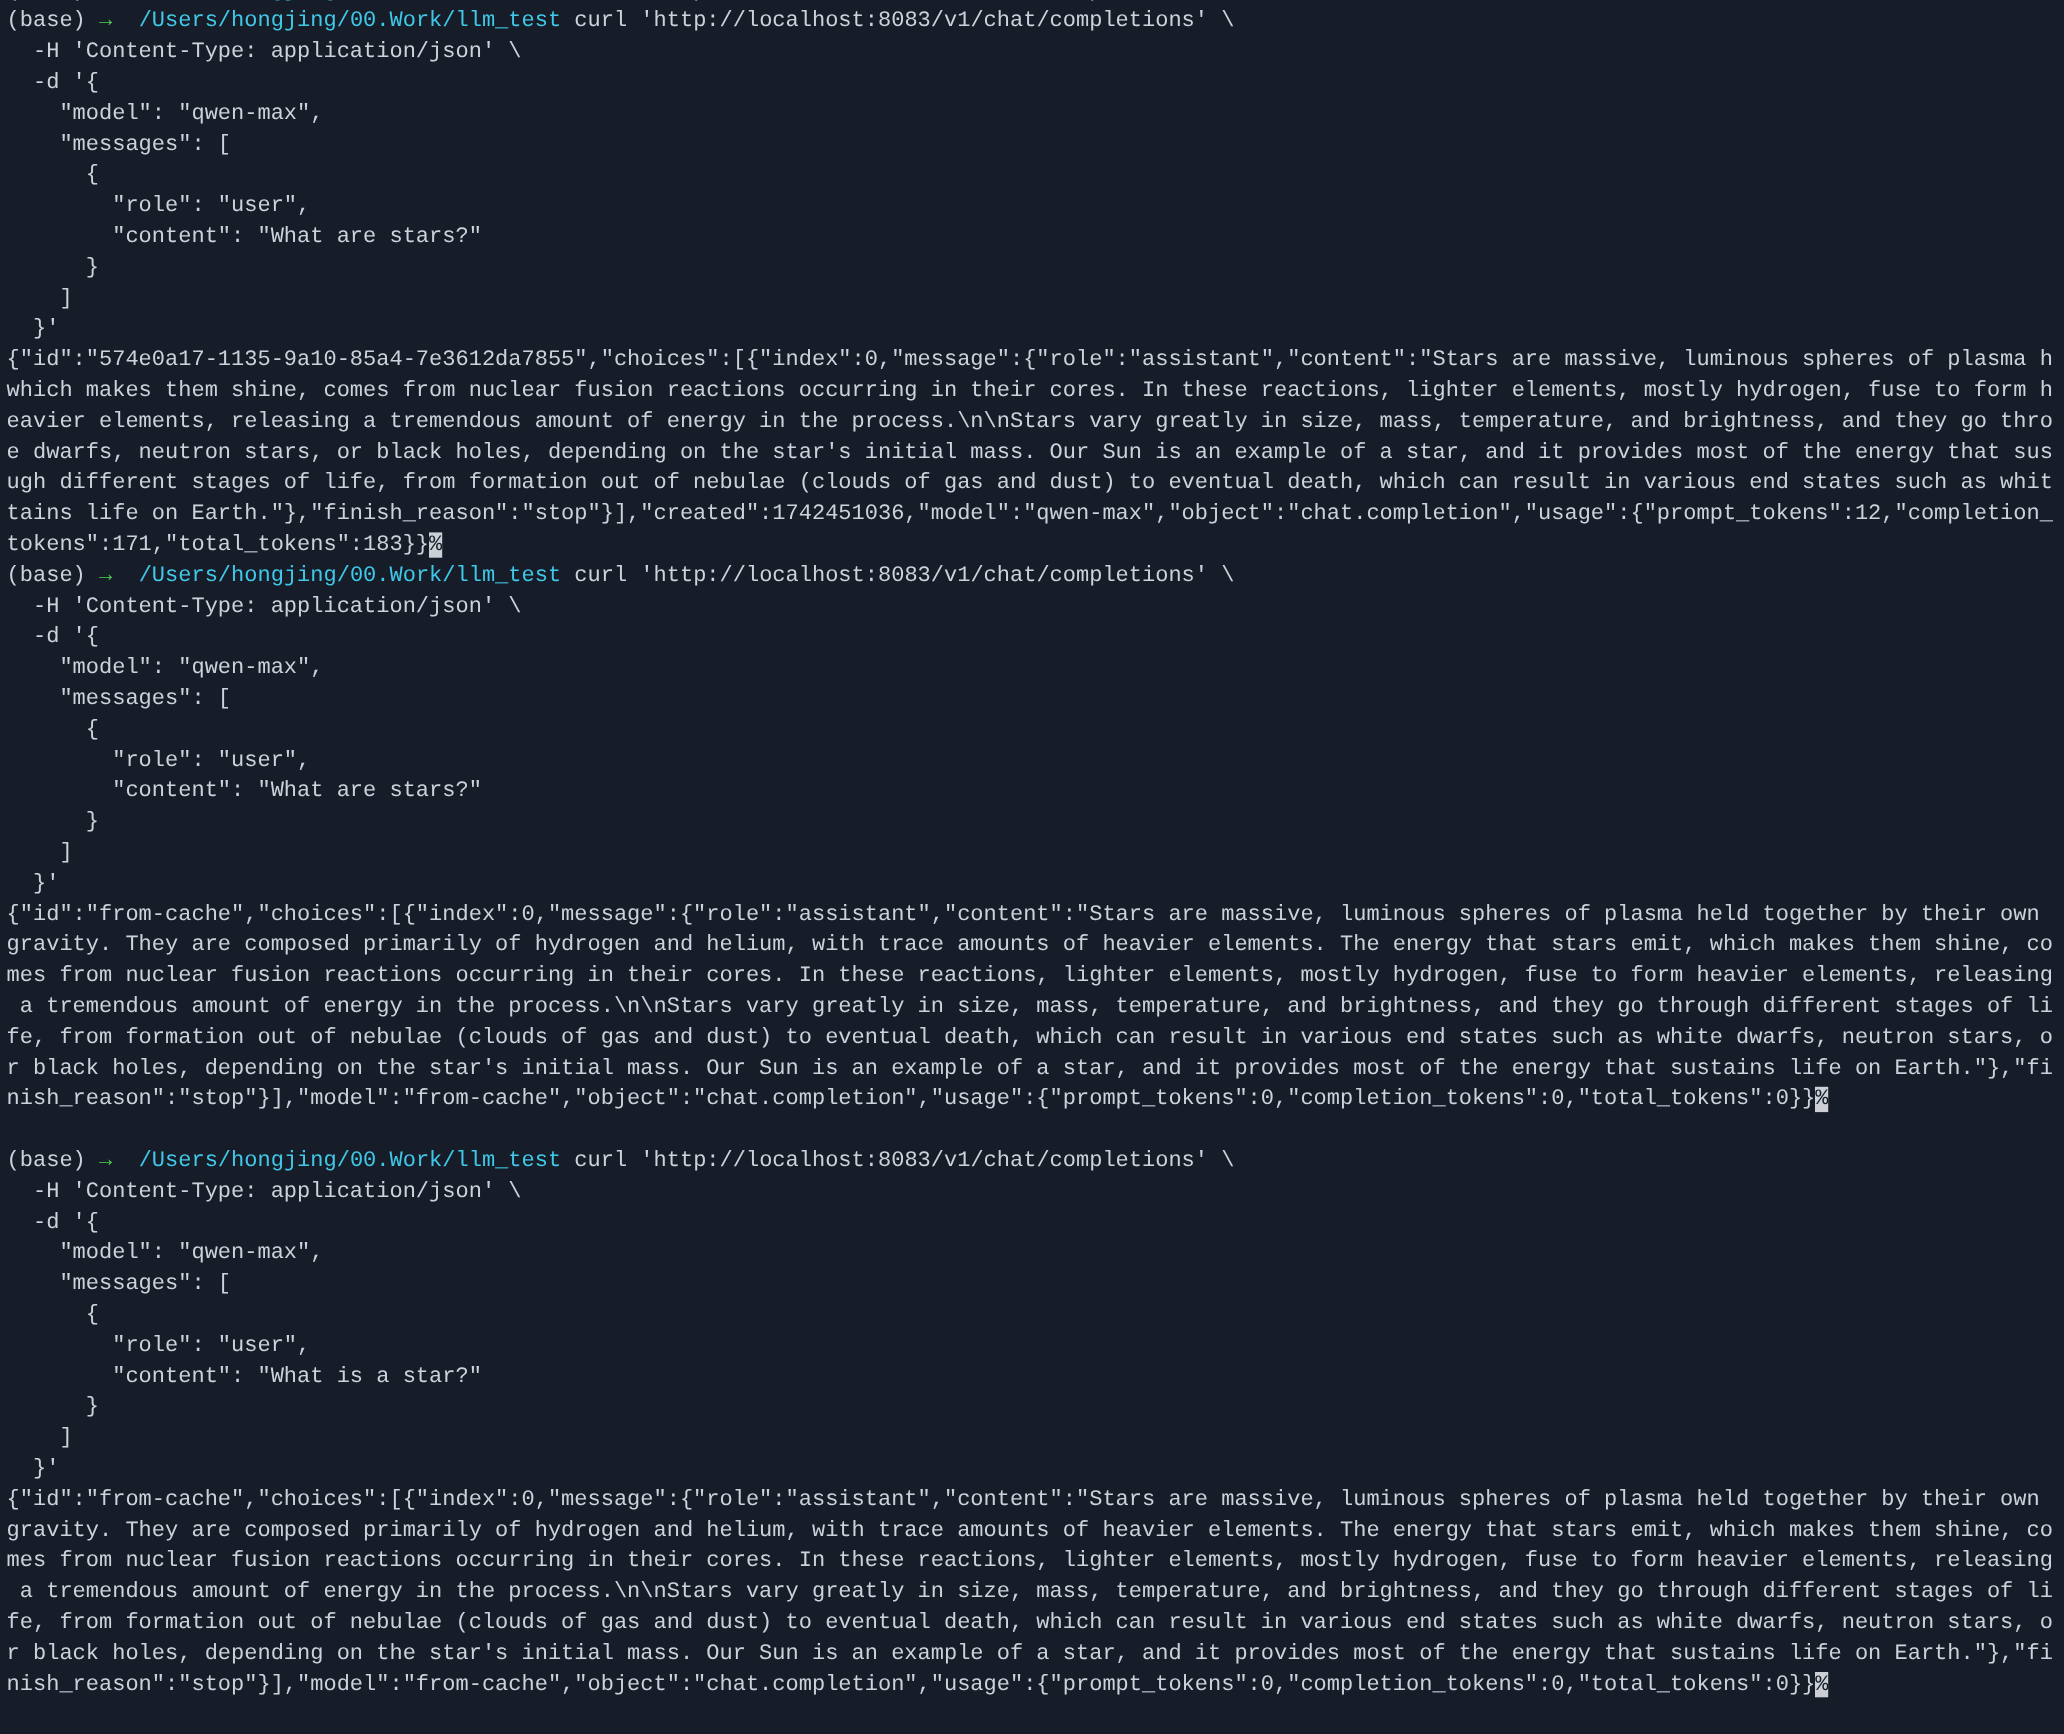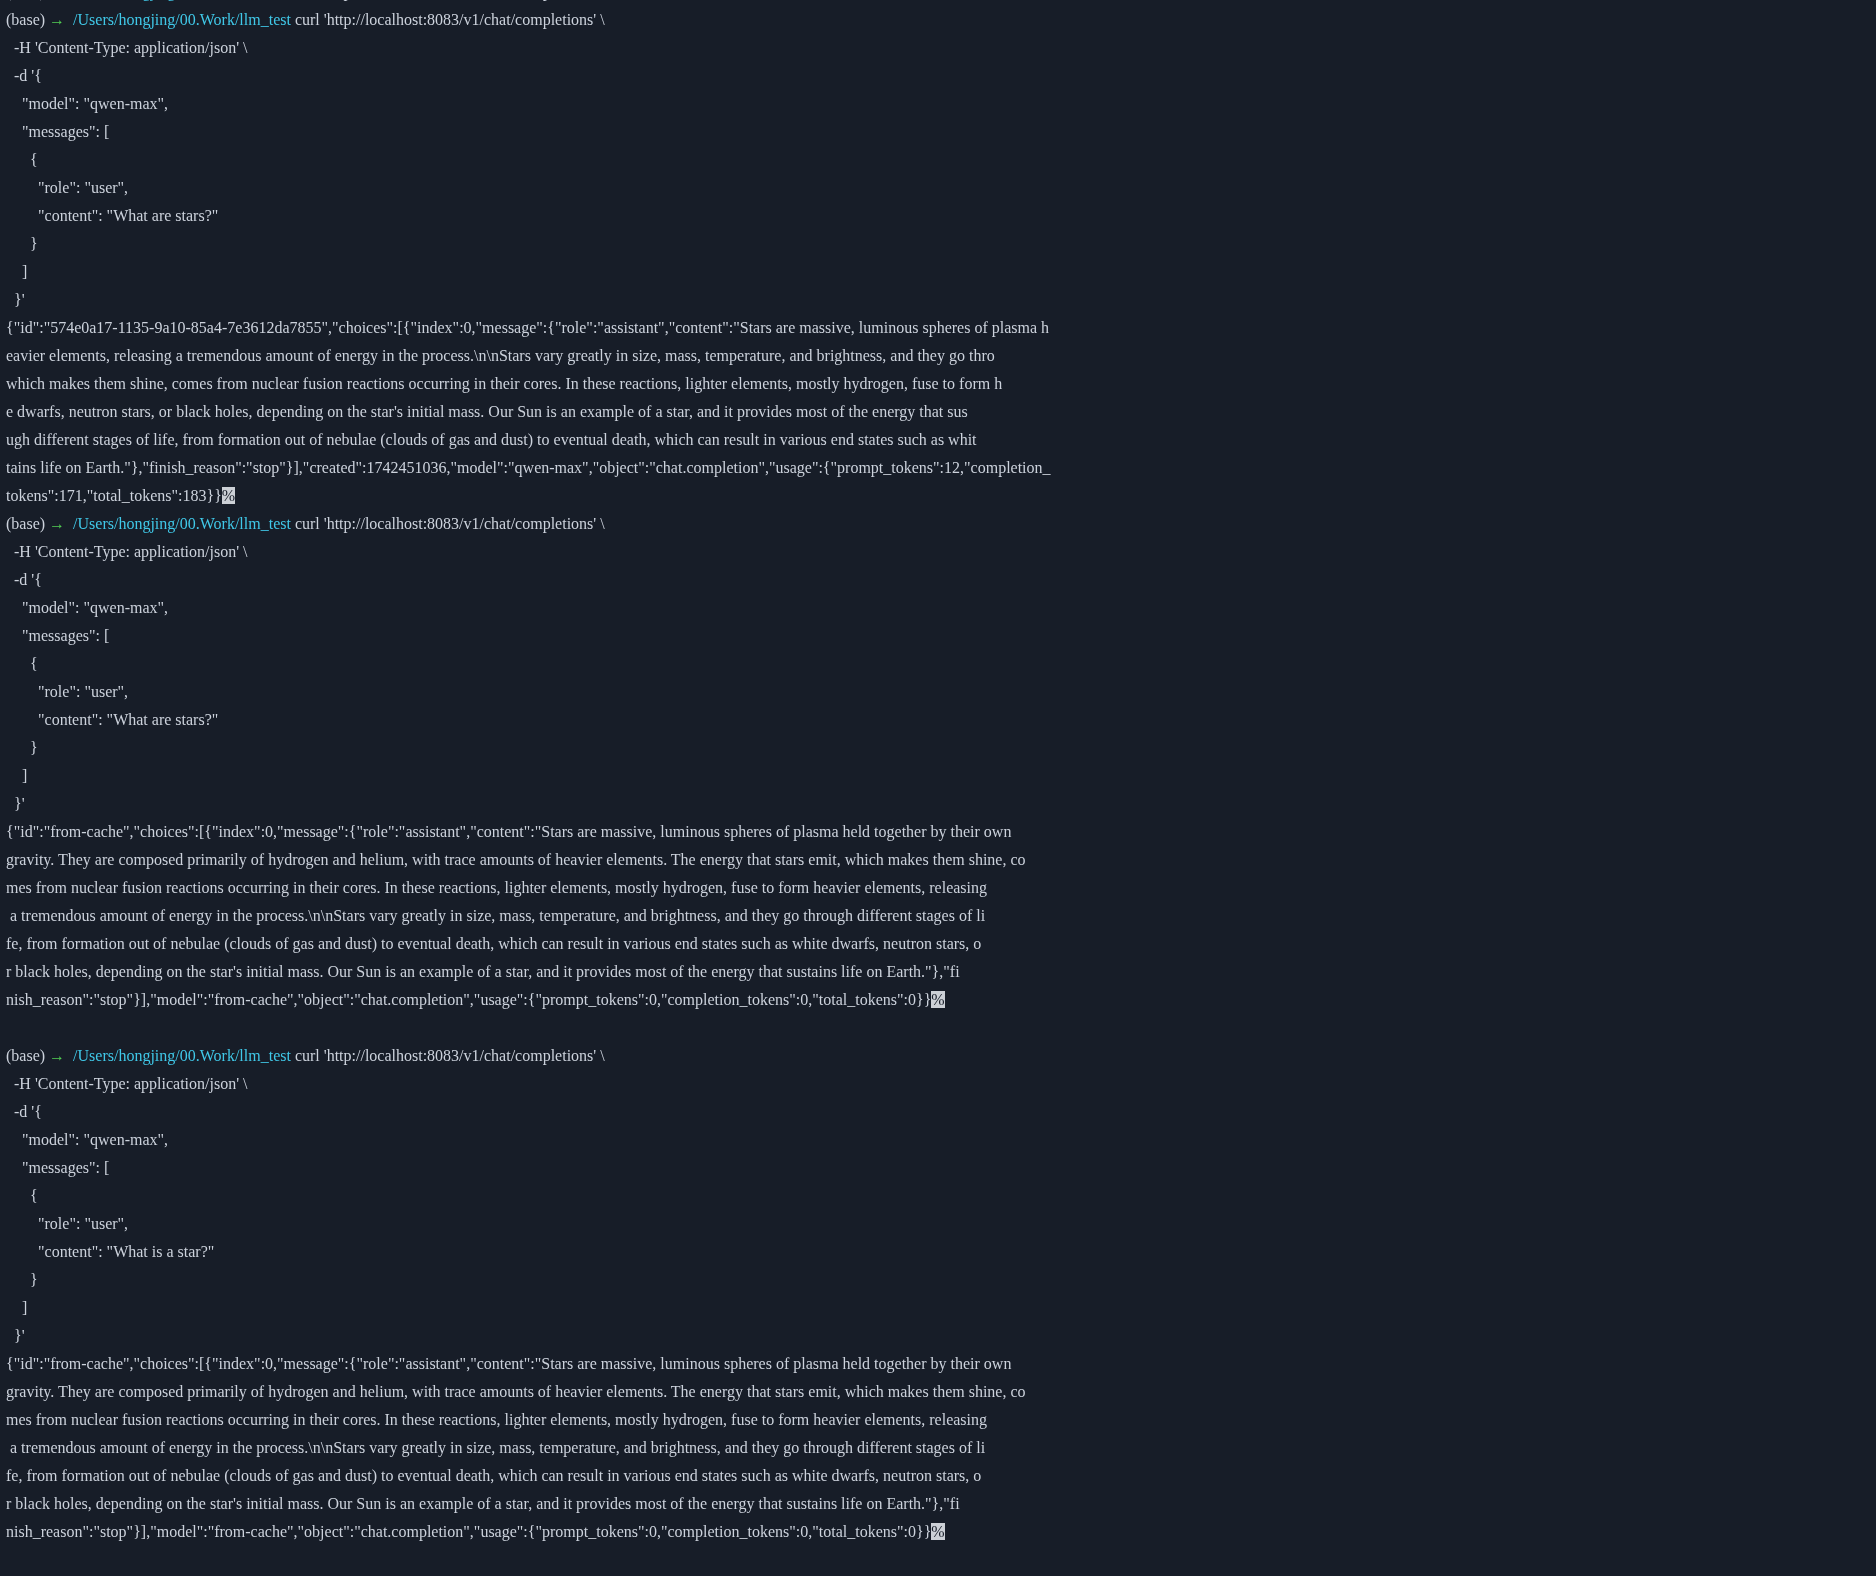--- a/index.html
+++ b/index.html
@@ -10,22 +10,22 @@
     --inv-bg:#ccd0d6;
     --inv-fg:#171d28;
   }
   html,body{margin:0;padding:0;}
   body{
     width:1876px;height:1576px;
     background:var(--bg);
     overflow:hidden;
   }
   .terminal{
-    font-family:Liberation Serif, serif;
-    font-size:16px;
+    font-family:Liberation Mono, monospace;
+    font-size:20px;
     line-height:28px;
     padding-left:6px;
     padding-top:0;
   }
   .line{
     height:28px;
     white-space:pre;
   }
   .clipped-outer{
     height:6px;
@@ -50,22 +50,22 @@
     <div class="line"><span class="seg-fg">  -d '{</span></div>
     <div class="line"><span class="seg-fg">    "model": "qwen-max",</span></div>
     <div class="line"><span class="seg-fg">    "messages": [</span></div>
     <div class="line"><span class="seg-fg">      {</span></div>
     <div class="line"><span class="seg-fg">        "role": "user",</span></div>
     <div class="line"><span class="seg-fg">        "content": "What are stars?"</span></div>
     <div class="line"><span class="seg-fg">      }</span></div>
     <div class="line"><span class="seg-fg">    ]</span></div>
     <div class="line"><span class="seg-fg">  }'</span></div>
     <div class="line"><span class="seg-fg">{"id":"574e0a17-1135-9a10-85a4-7e3612da7855","choices":[{"index":0,"message":{"role":"assistant","content":"Stars are massive, luminous spheres of plasma h</span></div>
+    <div class="line"><span class="seg-fg">which makes them shine, comes from nuclear fusion reactions occurring in their cores. In these reactions, lighter elements, mostly hydrogen, fuse to form h</span></div>
     <div class="line"><span class="seg-fg">eavier elements, releasing a tremendous amount of energy in the process.\n\nStars vary greatly in size, mass, temperature, and brightness, and they go thro</span></div>
-    <div class="line"><span class="seg-fg">which makes them shine, comes from nuclear fusion reactions occurring in their cores. In these reactions, lighter elements, mostly hydrogen, fuse to form h</span></div>
     <div class="line"><span class="seg-fg">e dwarfs, neutron stars, or black holes, depending on the star's initial mass. Our Sun is an example of a star, and it provides most of the energy that sus</span></div>
     <div class="line"><span class="seg-fg">ugh different stages of life, from formation out of nebulae (clouds of gas and dust) to eventual death, which can result in various end states such as whit</span></div>
     <div class="line"><span class="seg-fg">tains life on Earth."},"finish_reason":"stop"}],"created":1742451036,"model":"qwen-max","object":"chat.completion","usage":{"prompt_tokens":12,"completion_</span></div>
     <div class="line"><span class="seg-fg">tokens":171,"total_tokens":183}}</span><span class="seg-invert">%</span></div>
     <div class="line"><span class="seg-fg">(base) </span><span class="seg-green">→</span><span class="seg-fg">  </span><span class="seg-cyan">/Users/hongjing/00.Work/llm_test</span><span class="seg-fg"> curl 'http://localhost:8083/v1/chat/completions' \</span></div>
     <div class="line"><span class="seg-fg">  -H 'Content-Type: application/json' \</span></div>
     <div class="line"><span class="seg-fg">  -d '{</span></div>
     <div class="line"><span class="seg-fg">    "model": "qwen-max",</span></div>
     <div class="line"><span class="seg-fg">    "messages": [</span></div>
     <div class="line"><span class="seg-fg">      {</span></div>

